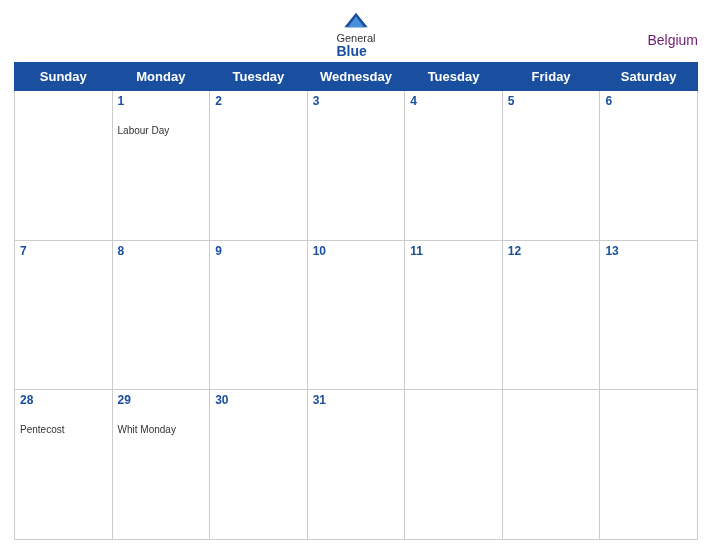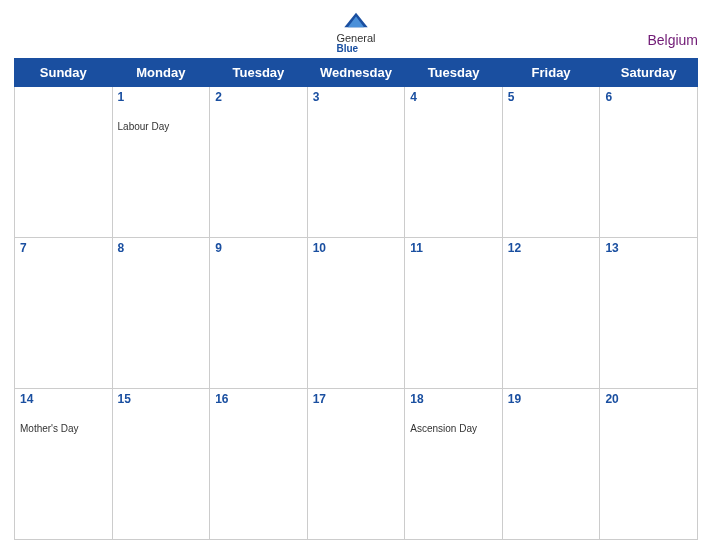--- a/index.html
+++ b/index.html
@@ -22,21 +22,21 @@
     }
 
     .logo-text-general {
       font-size: 11px;
       color: #333;
       font-weight: normal;
       line-height: 1;
     }
 
     .logo-text-blue {
-      font-size: 10px;
+      font-size: 14px;
       font-weight: bold;
       color: #1a4fa0;
       line-height: 1;
     }
 
     .logo-icon {
       width: 30px;
       height: 18px;
       margin-top: 1px;
     }
@@ -186,37 +186,31 @@
         </td>
         <td>
           <span class="day-number">12</span>
         </td>
         <td>
           <span class="day-number">13</span>
         </td>
       </tr>
       <tr class="week-row">
         <td>
-          <span class="day-number">14</span>
-          <span class="day-event">Mother's Day</span>
-        </td>
-        <td>
-          <span class="day-number">15</span>
-        </td>
-        <td>
-          <span class="day-number">16</span>
-        </td>
-        <td>
-          <span class="day-number">17</span>
-        </td>
-        <td>
-          <span class="day-number">18</span>
-          <span class="day-event">Ascension Day</span>
-        </td>
-        <td>
-          <span class="day-number">19</span>
-        </td>
-        <td>
-          <span class="day-number">20</span>
-        </td>
+          <span class="day-number">28</span>
+          <span class="day-event">Pentecost</span>
+        </td>
+        <td>
+          <span class="day-number">29</span>
+          <span class="day-event">Whit Monday</span>
+        </td>
+        <td>
+          <span class="day-number">30</span>
+        </td>
+        <td>
+          <span class="day-number">31</span>
+        </td>
+        <td class="empty-cell"></td>
+        <td class="empty-cell"></td>
+        <td class="empty-cell"></td>
       </tr>
     </tbody>
 </table>
 
 </body></html>

